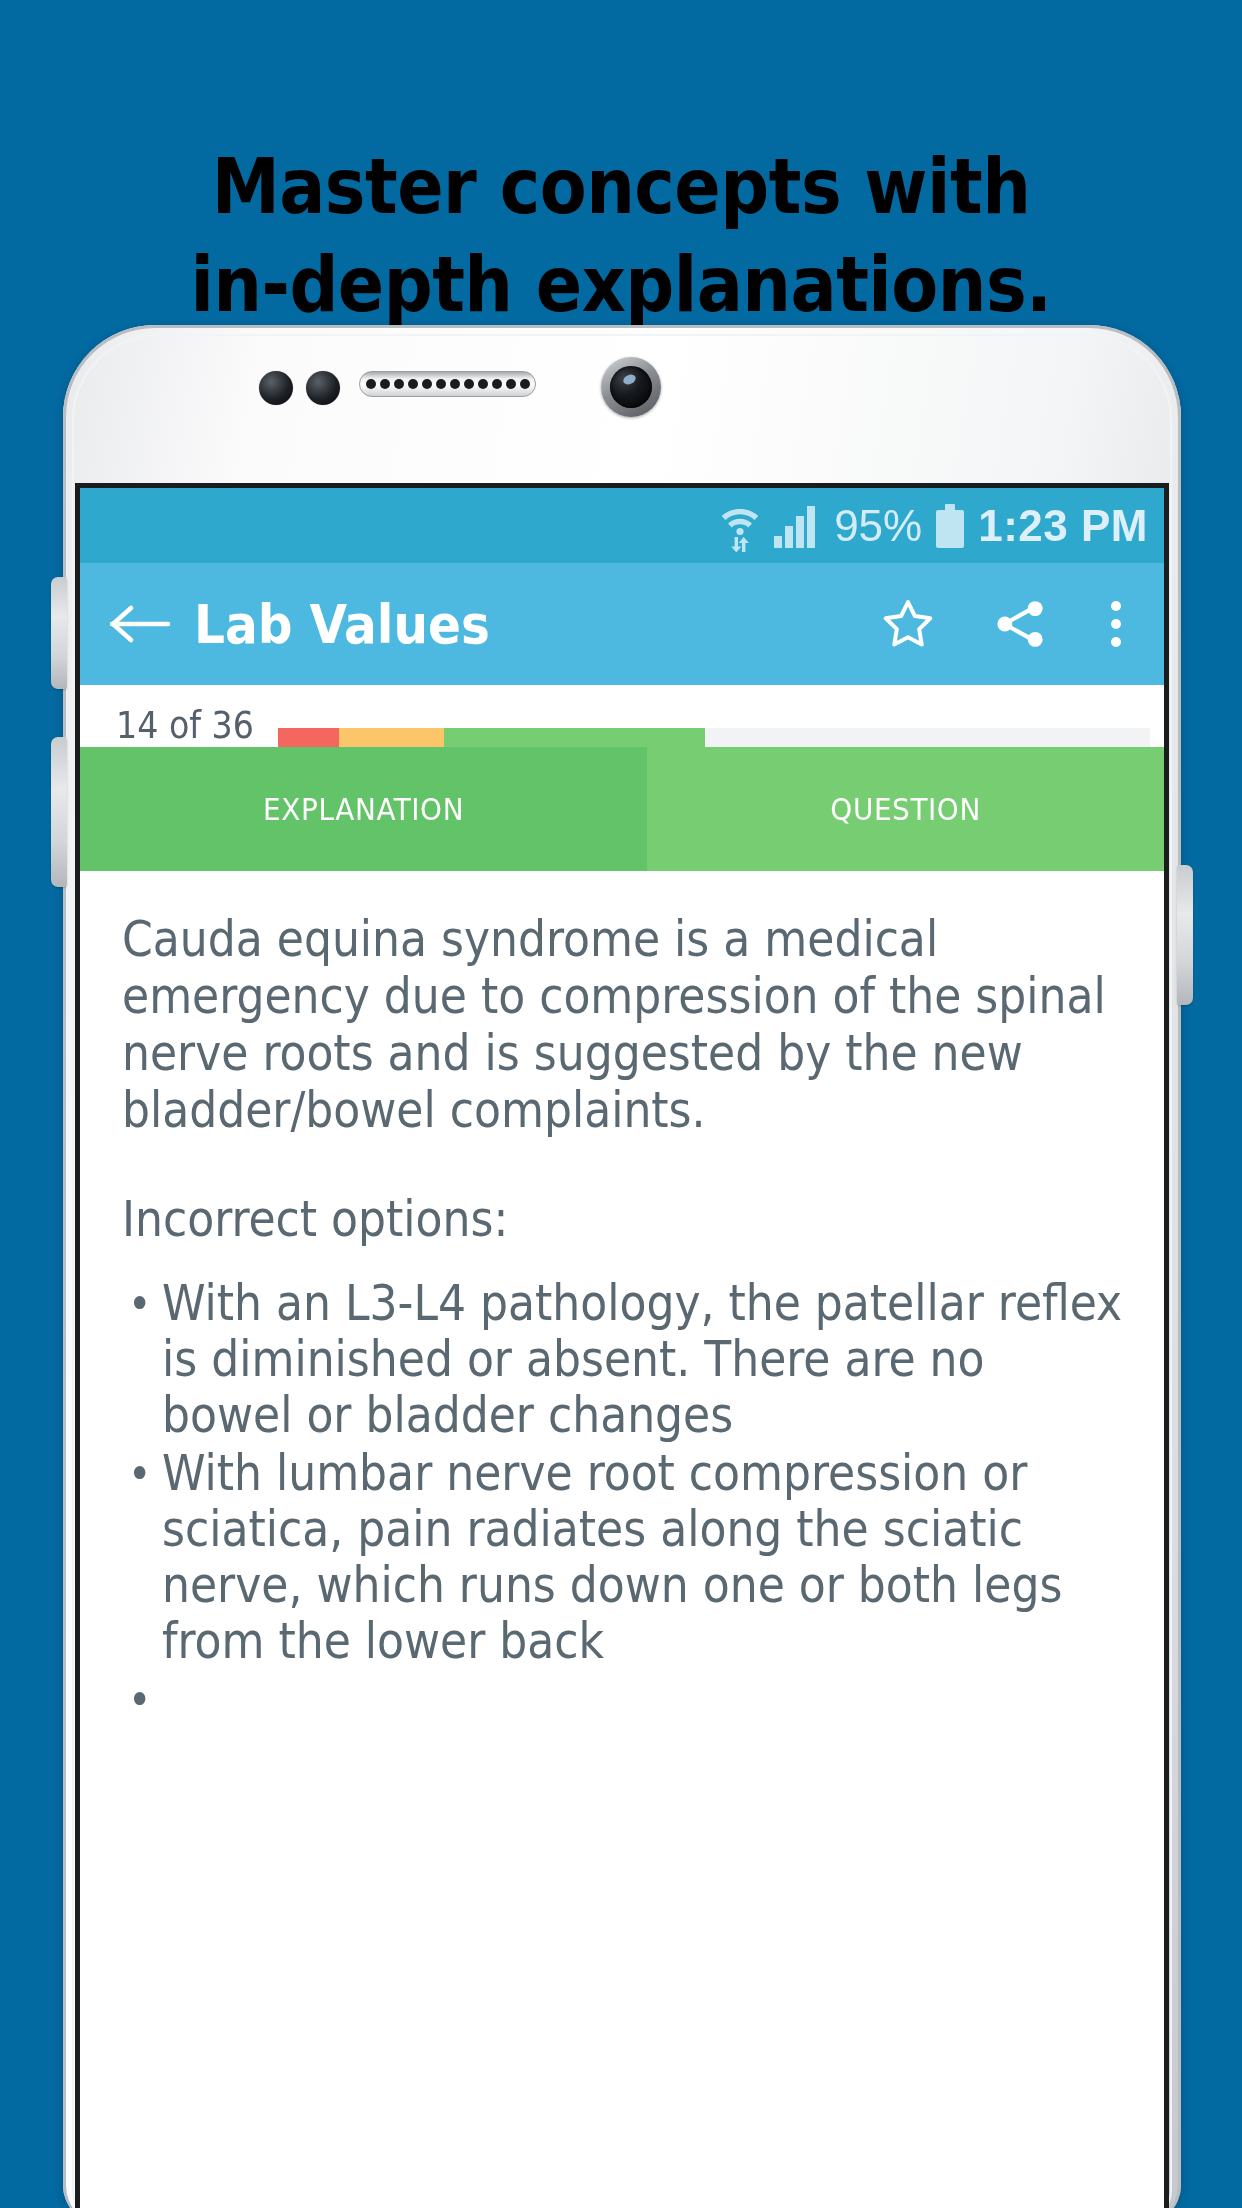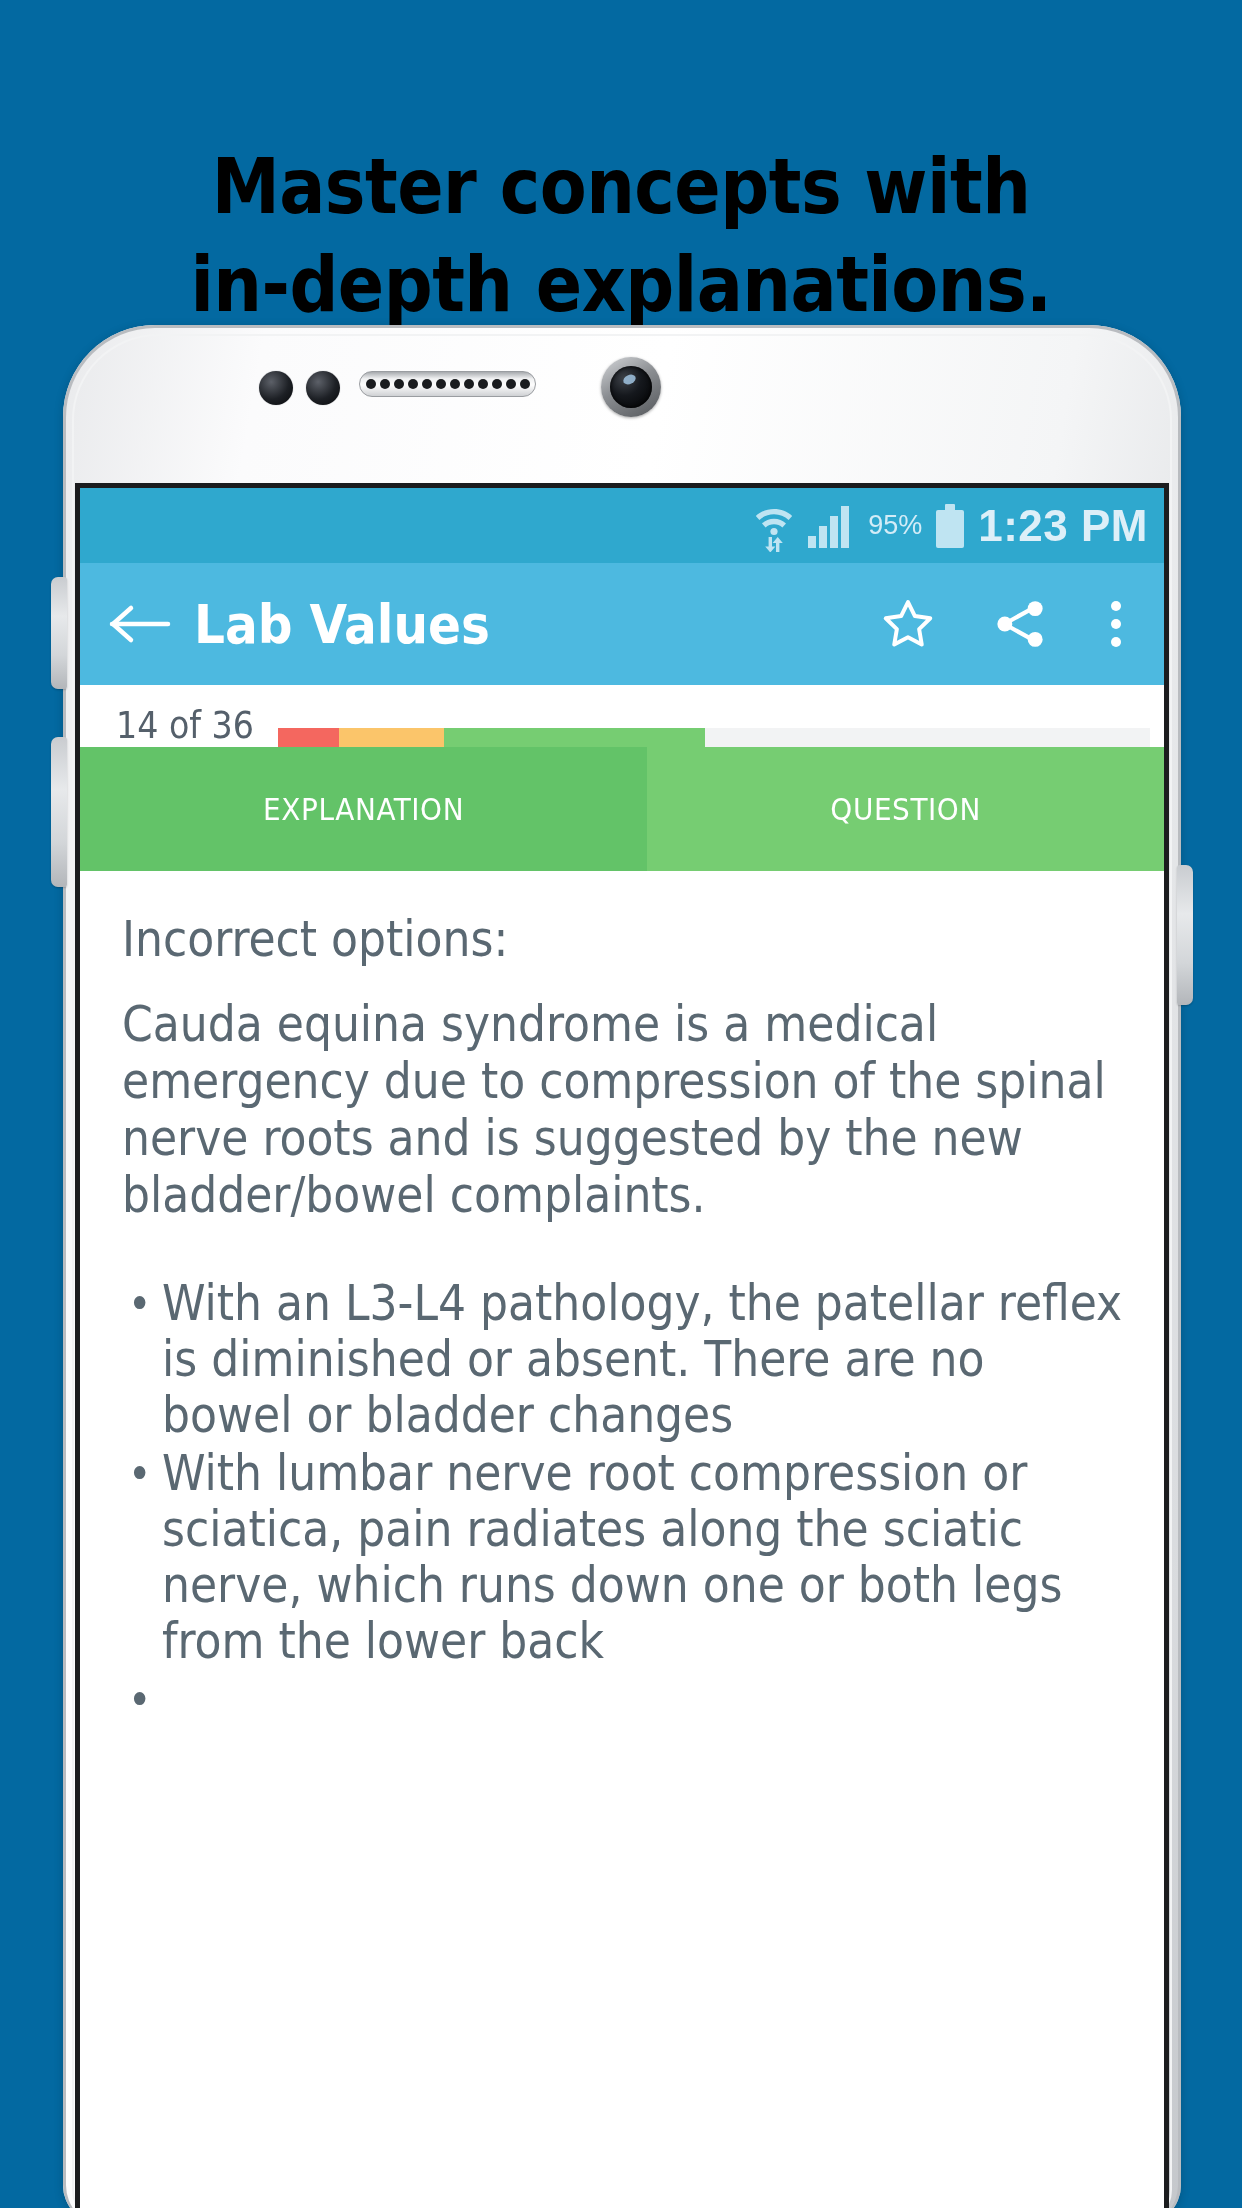--- a/index.html
+++ b/index.html
@@ -155,21 +155,21 @@
     color: #cfeaf5;
   }
   .sb-wifi { position: relative; width: 40px; height: 52px; display:flex; flex-direction:column; align-items:center; justify-content:flex-start;}
   .sb-wifi svg { display:block; }
   .sb-signal { width: 46px; height: 44px; display:flex; align-items:flex-end; gap:3px; }
   .sb-signal i { display:block; width:8px; background:#bfe4f2; }
   .sb-signal i:nth-child(1){height:12px;}
   .sb-signal i:nth-child(2){height:22px;}
   .sb-signal i:nth-child(3){height:32px;}
   .sb-signal i:nth-child(4){height:42px;}
-  .sb-batt-pct { font-size: 27px; color: #d3ecf7; font-family: "Liberation Sans", sans-serif; letter-spacing:0px; }
+  .sb-batt-pct { font-size: 44px; color: #d3ecf7; font-family: "Liberation Sans", sans-serif; letter-spacing:0px; }
   .sb-batt-icon { width: 28px; height: 44px; position: relative; }
   .sb-batt-icon .body { position:absolute; left:0; top:6px; width:28px; height:38px; background:#bfe4f2; border-radius:2px; }
   .sb-batt-icon .cap { position:absolute; left:9px; top:0; width:10px; height:7px; background:#bfe4f2; border-radius:1px; }
   .sb-time { font-size: 44px; color: #ddeff8; letter-spacing: 0.5px; font-family:"Liberation Sans", sans-serif;font-weight:bold; }
 
   
   .appbar {
     height: 122px;
     background: #4db9e0;
     display: flex;
@@ -410,22 +410,22 @@
           <i class="pr-seg" style="background:#f2f3f4;width:51%"></i>
         </span>
       </div>
 
       <div class="tabbar">
         <div class="tab selected">EXPLANATION</div>
         <div class="tab unselected">QUESTION</div>
       </div>
 
       <div class="content">
+        <p class="para">Cauda equina syndrome is a medical emergency due to compression of the spinal nerve roots and is suggested by the new bladder/bowel complaints.</p>
         <p class="para sub">Incorrect options:</p>
-        <p class="para">Cauda equina syndrome is a medical emergency due to compression of the spinal nerve roots and is suggested by the new bladder/bowel complaints.</p>
         <ul class="bullets">
           <li class="bullet">
             <span class="dot">•</span>
             <span>With an L3-L4 pathology, the patellar reflex is diminished or absent. There are no bowel or bladder changes</span>
           </li>
           <li class="bullet">
             <span class="dot">•</span>
             <span>With lumbar nerve root compression or sciatica, pain radiates along the sciatic nerve, which runs down one or both legs from the lower back</span>
           </li>
           <li class="bullet">

